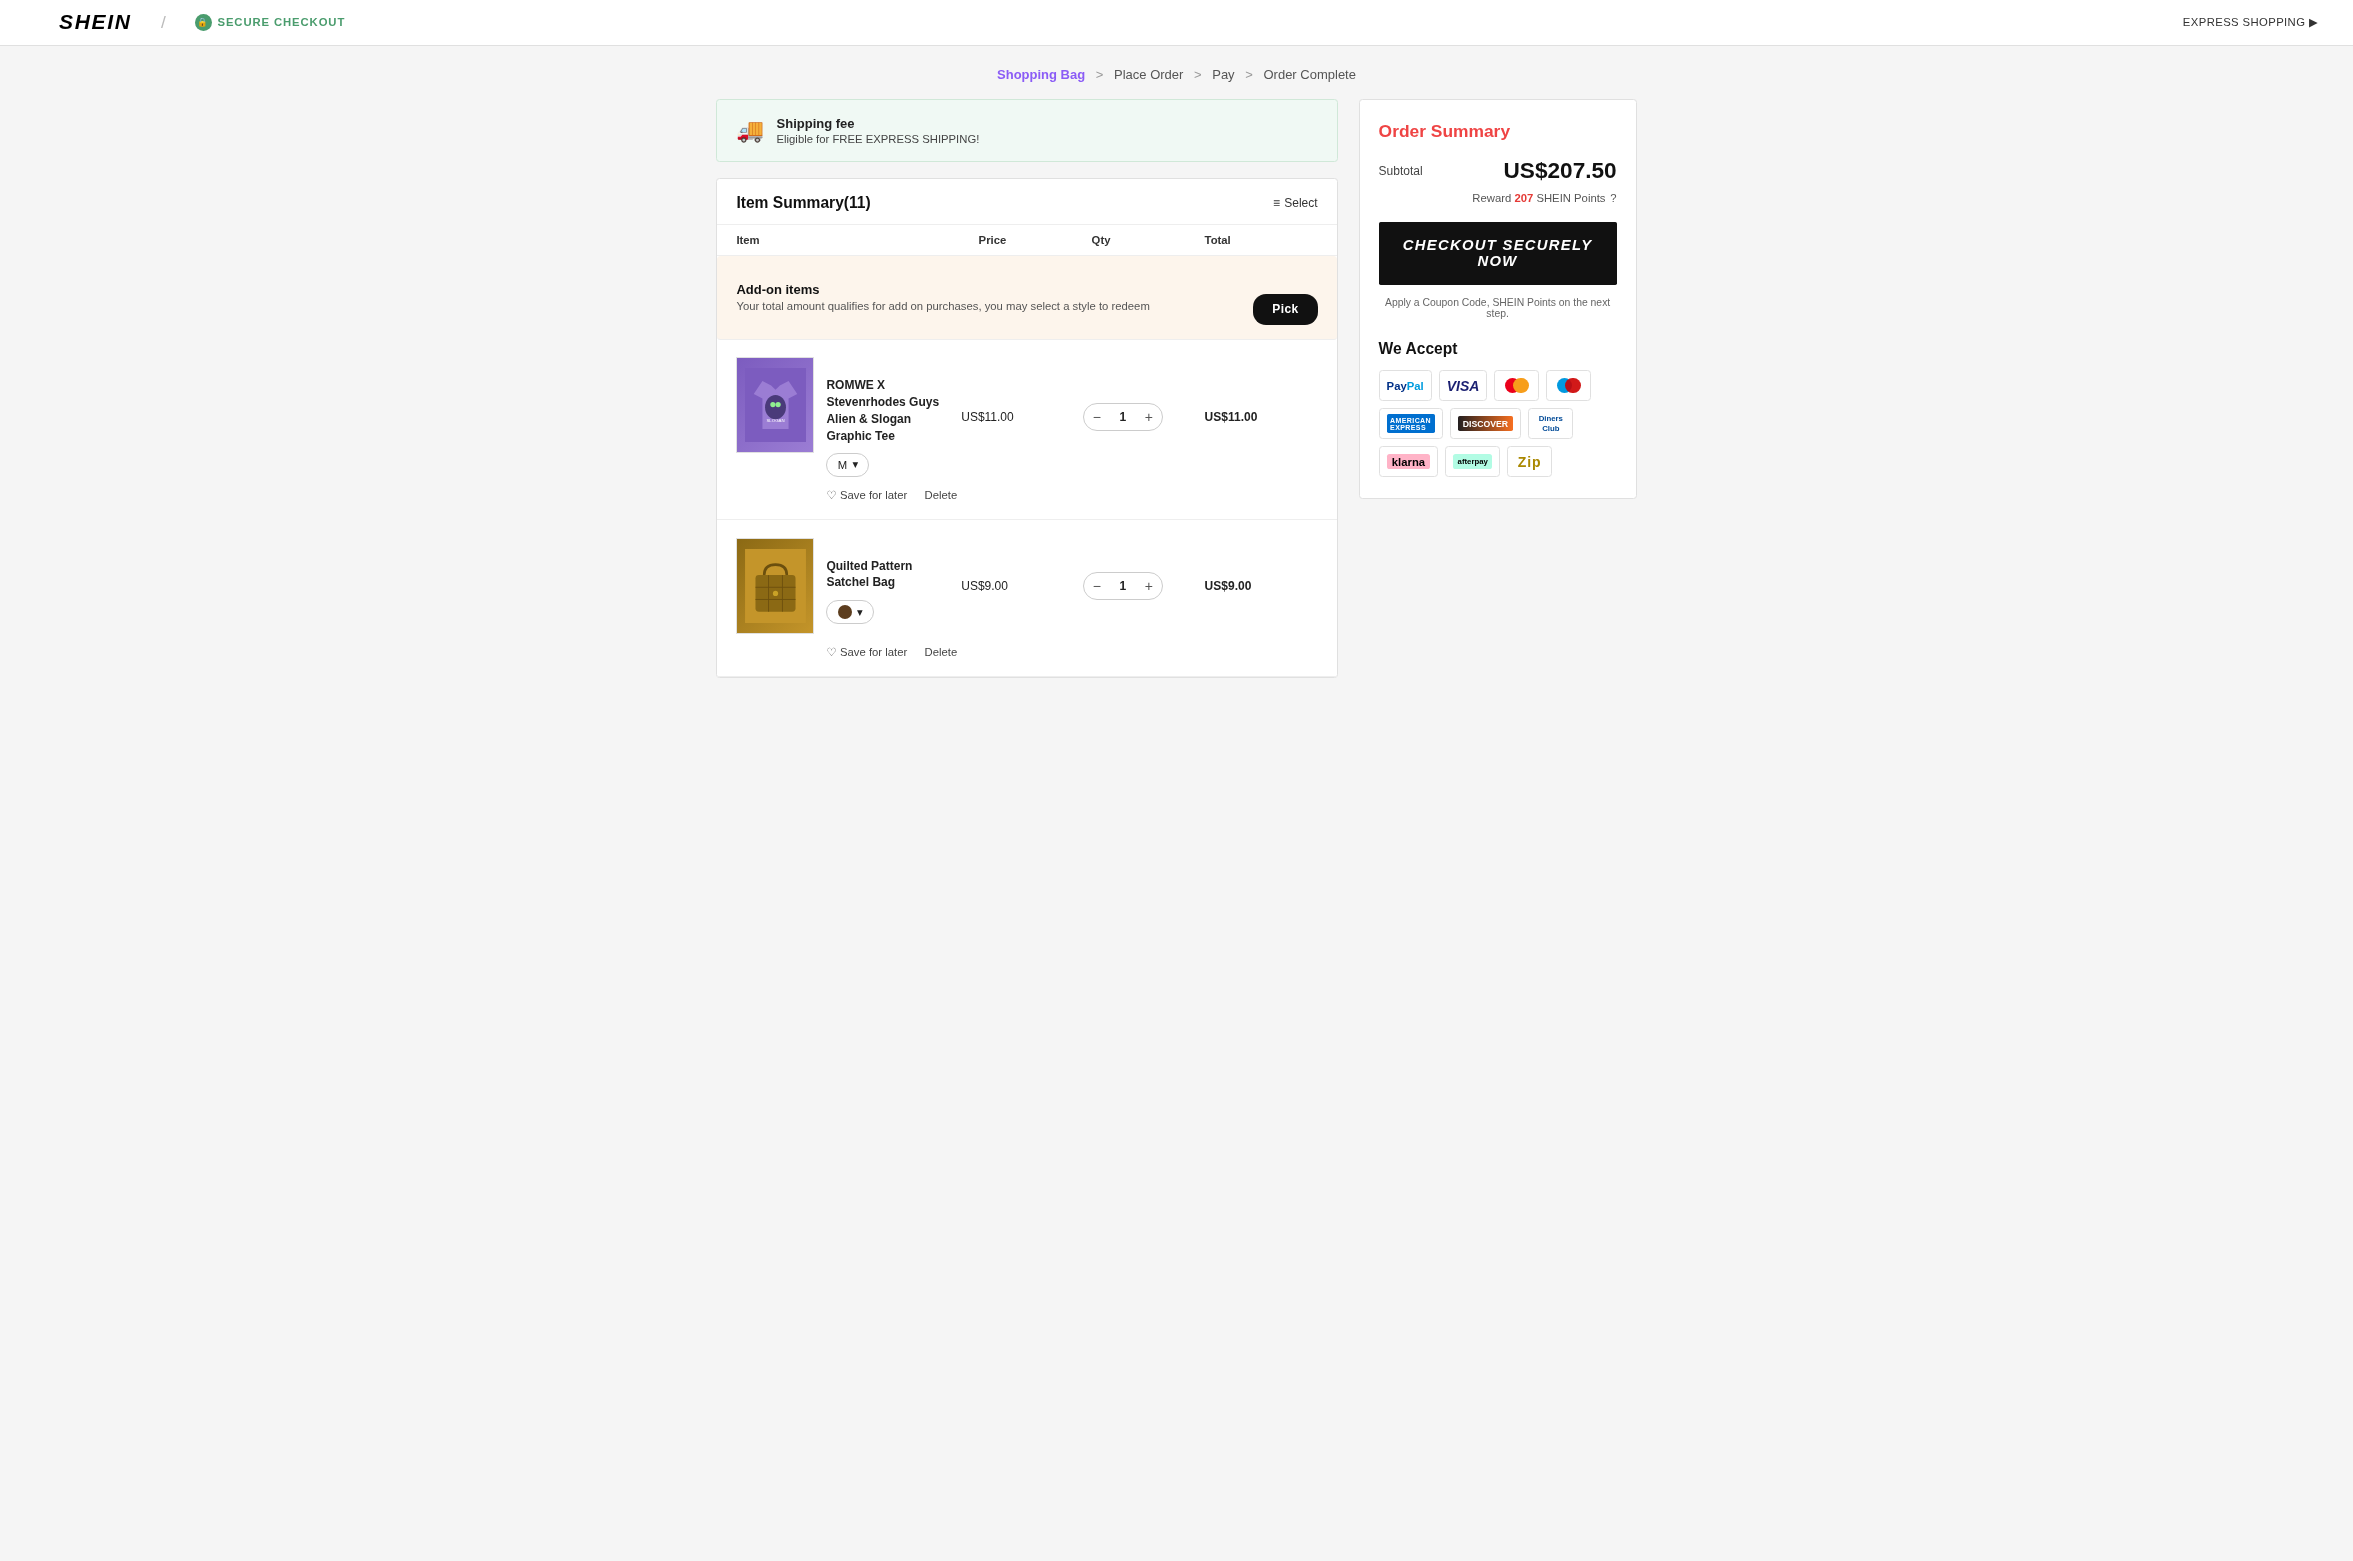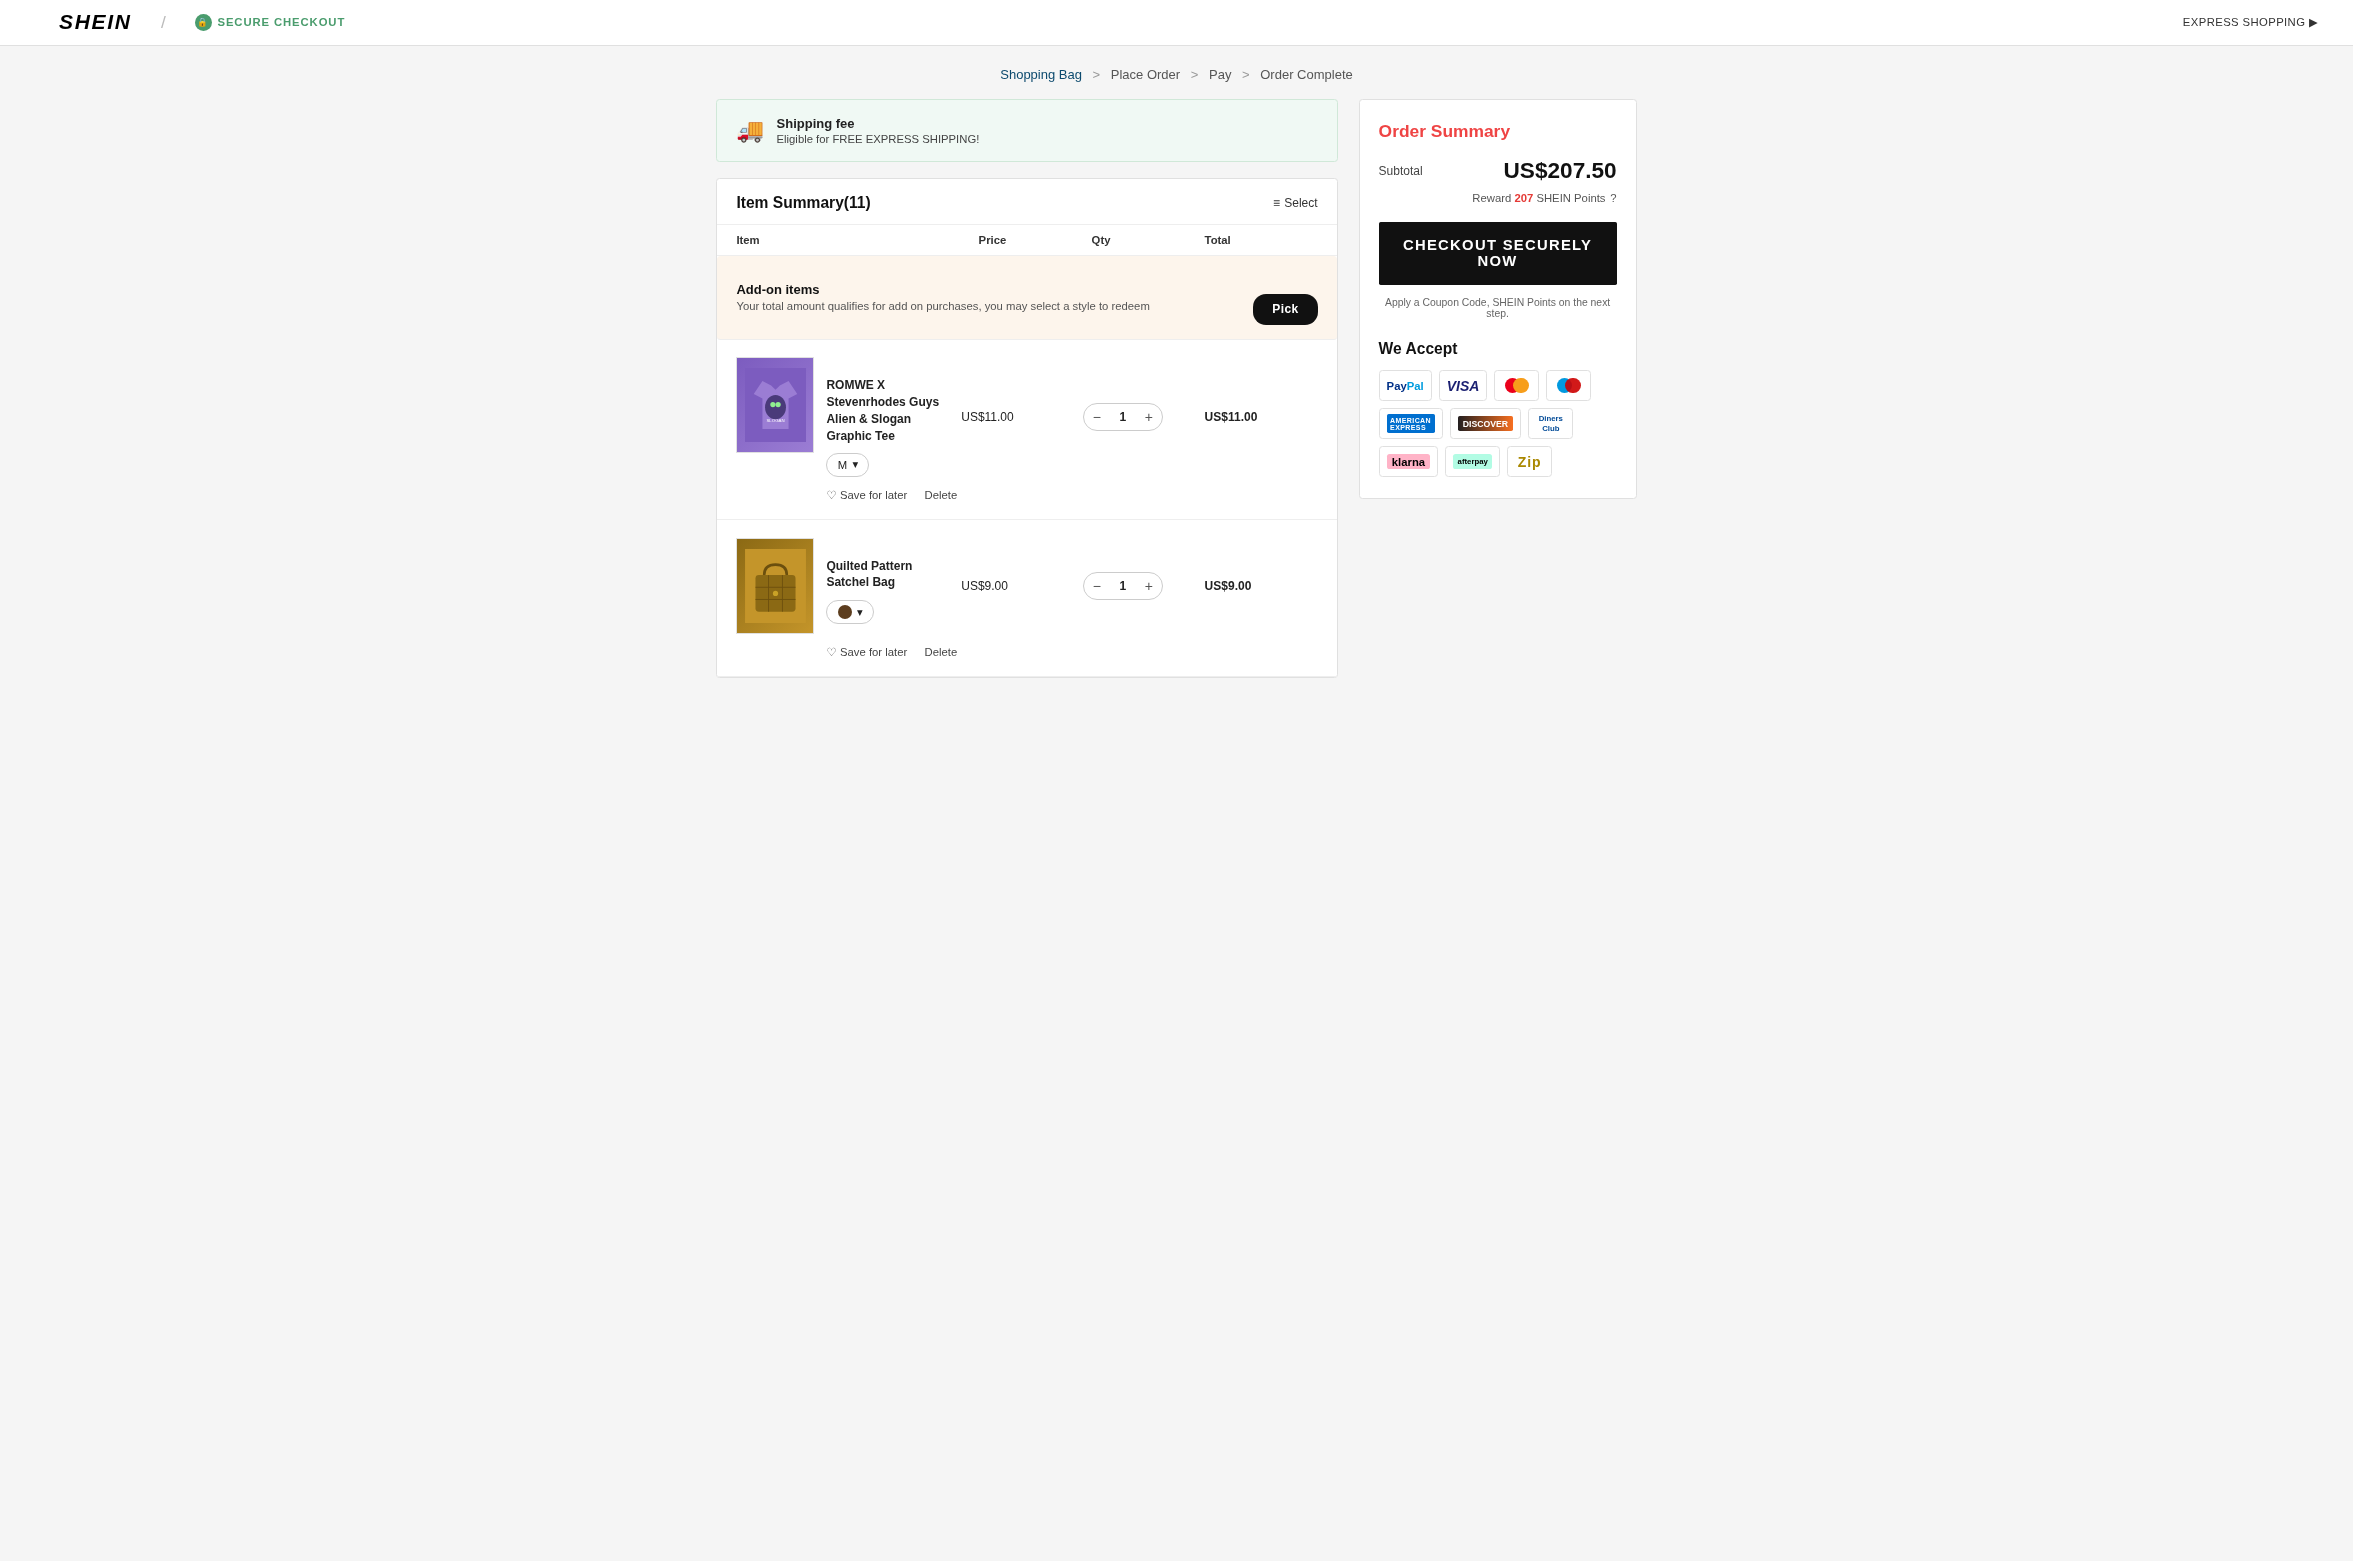--- a/index.html
+++ b/index.html
@@ -21,21 +21,21 @@
     .lock-icon { width: 17.4px; height: 17.4px; background: #4a9c6d; border-radius: 50%; display: flex; align-items: center; justify-content: center; color: #fff; font-size: 8.7px; }
     .continue-shopping { font-size: 11.3px; color: #333; letter-spacing: 0.4px; cursor: pointer; }
 
     
     .breadcrumb {
       text-align: center;
       padding: 21px 0 17.4px;
       font-size: 13px;
       color: #555;
     }
-    .breadcrumb .active { font-weight: 400; color: #0c4a6e; }
+    .breadcrumb .active { font-weight: 700; color: #8b5cf6; }
     .breadcrumb .sep { margin: 0 7px; color: #999; }
 
     
     .main-content {
       max-width: 955px;
       margin: 0 auto;
       padding: 0 17.4px 35px;
       display: flex;
       gap: 21px;
       align-items: flex-start;
@@ -237,20 +237,21 @@
       color: #fff;
       border: none;
       padding: 15.6px;
       font-size: 14.8px;
       font-weight: 800;
       letter-spacing: 1.3px;
       cursor: pointer;
       border-radius: 1.7px;
       margin-bottom: 12px;
       text-transform: uppercase;
+      font-style: italic;
     }
     .coupon-note { font-size: 10.4px; color: #666; text-align: center; margin-bottom: 21px; }
 
     .we-accept { margin-top: 8.7px; }
     .we-accept h3 { font-size: 15.6px; font-weight: 800; color: #111; margin-bottom: 12px; }
     .payment-logos { display: flex; flex-wrap: wrap; gap: 7px; }
     .pay-logo {
       border: 0.9px solid #e0e0e0;
       border-radius: 3.5px;
       padding: 3.5px 7px;

